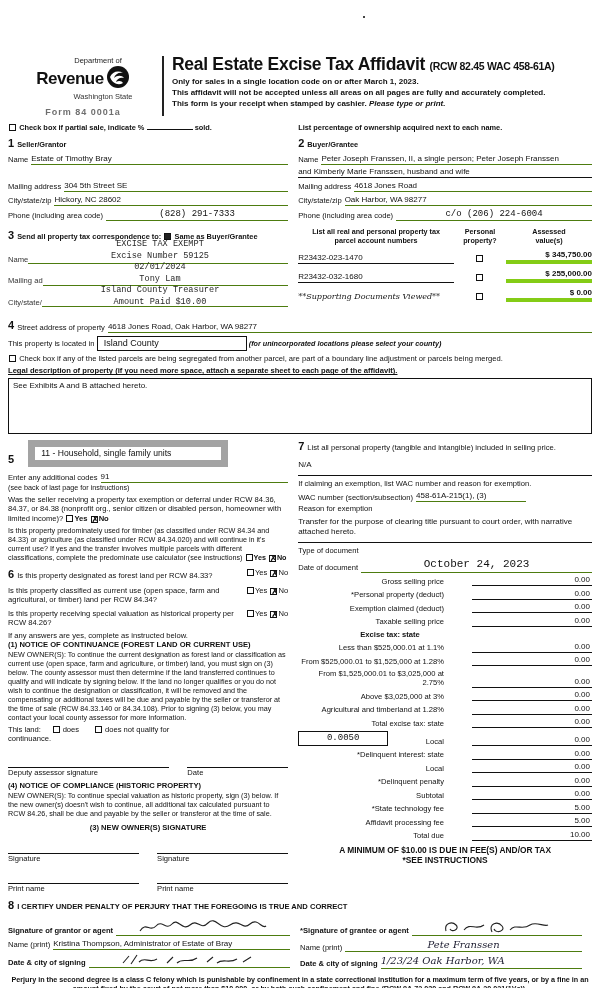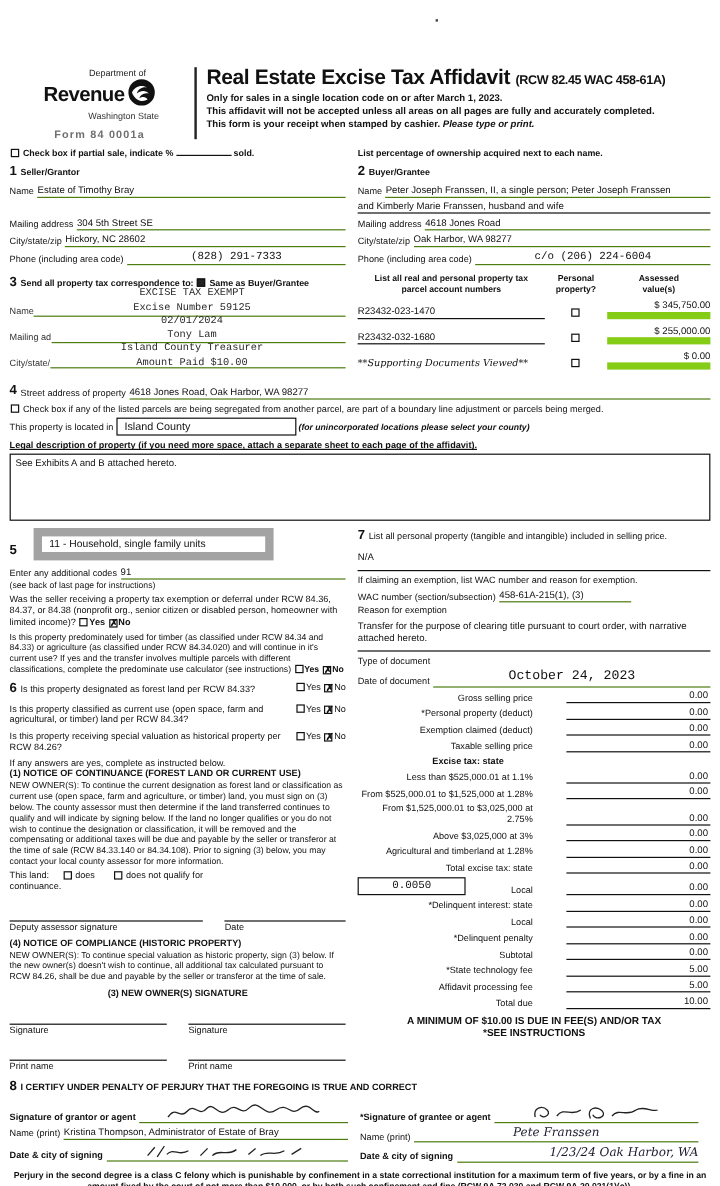--- a/index.html
+++ b/index.html
@@ -59,21 +59,21 @@
   .ghost { color:#333; }
   .g-line { display:flex; align-items:flex-end; margin-top:12px; }
   .g-line .uline { flex:1; }
 
   
   .parcel-head { display:flex; text-align:center; font-weight:bold; font-size:7.2px; margin-top:6px; }
   .pc1 { flex:1; } .pc2 { width:52px; } .pc3 { width:86px; }
   .parcel-row { display:flex; align-items:flex-end; margin-top:5px; }
   .parcel-row .num { flex:1; border-bottom:1px solid #111; font-size:8px; }
   .parcel-row .pbox { width:52px; text-align:center; }
-  .parcel-row .pval { width:86px; border-bottom:6px solid #84cc16; text-align:right; font-size:8px; font-weight:normal; }
+  .parcel-row .pval { width:86px; border-bottom:4px solid #84cc16; text-align:right; font-size:8px; font-weight:bold; }
   .sdv { font-family:"DejaVu Serif", serif; font-style:italic; font-size:9.5px; }
 
   
   .sec4 { margin-top:6px; }
   .county-box { display:inline-block; border:1px solid #111; padding:1px 6px; min-width:150px; font-size:9px; }
   .legal-note { font-weight:bold; text-decoration:underline; margin-top:3px; }
   .legal-box { border:1px solid #111; height:56px; padding:2px 4px; font-size:8px; margin-top:2px; }
 
   
   .main2 { display:flex; margin-top:6px; }
@@ -246,27 +246,27 @@
     </div>
   </div>
 
   <div class="sec4">
     <div class="fline" style="margin-top:0;">
       <b class="sec">4</b>
       <span>Street address of property</span>
       <span class="uline"><span class="val">4618 Jones Road, Oak Harbor, WA 98277</span></span>
     </div>
     <div style="margin-top:3px;">
-      <span class="cb"></span>
-      <span>Check box if any of the listed parcels are being segregated from another parcel, are part of a boundary line adjustment or parcels being merged.</span>
-    </div>
-    <div style="margin-top:3px;">
       <span>This property is located in</span>
       <span class="county-box">Island County</span>
       <span class="it bold" style="font-size:7.2px;">(for unincorporated locations please select your county)</span>
+    </div>
+    <div style="margin-top:3px;">
+      <span class="cb"></span>
+      <span>Check box if any of the listed parcels are being segregated from another parcel, are part of a boundary line adjustment or parcels being merged.</span>
     </div>
     <div class="legal-note">Legal description of property (if you need more space, attach a separate sheet to each page of the affidavit).</div>
     <div class="legal-box">
       <span>See Exhibits A and B attached hereto.</span>
     </div>
   </div>
 
   <div class="main2">
 
     <div class="halfL">
@@ -487,21 +487,21 @@
               <path d="M4 12 C2 4 10 2 14 6 C18 10 10 14 8 10 M22 11 C28 3 34 12 42 6 M50 13 C46 4 56 2 60 7 C64 12 54 15 52 10 M68 11 C74 4 80 12 88 6 C94 2 102 8 106 6" fill="none" stroke="#222" stroke-width="1.1"></path>
             </svg>
           </span>
         </div>
         <div class="fline">
           <span>Name (print)</span>
           <span class="uline grow" style="text-align:center;"><span class="hand">Pete Franssen</span></span>
         </div>
         <div class="fline">
           <span class="bold">Date &amp; city of signing</span>
-          <span class="uline grow" style="text-align:right;"><span class="hand">1/23/24   Oak Harbor, WA</span></span>
+          <span class="uline grow" style="text-align:left;"><span class="hand">1/23/24   Oak Harbor, WA</span></span>
         </div>
       </div>
     </div>
   </div>
 
   <div class="perjury">Perjury in the second degree is a class C felony which is punishable by confinement in a state correctional institution for a maximum term of five years, or by a fine in an amount fixed by the court of not more than $10,000, or by both such confinement and fine (RCW 9A.72.030 and RCW 9A.20.021(1)(c)).</div>
   <div class="access">To ask about the availability of this publication in an alternate format for the visually impaired, please call 360-705-6705. Teletype (TTY) users may use the WA Relay Service by calling 711.</div>
 
 </div>
 

